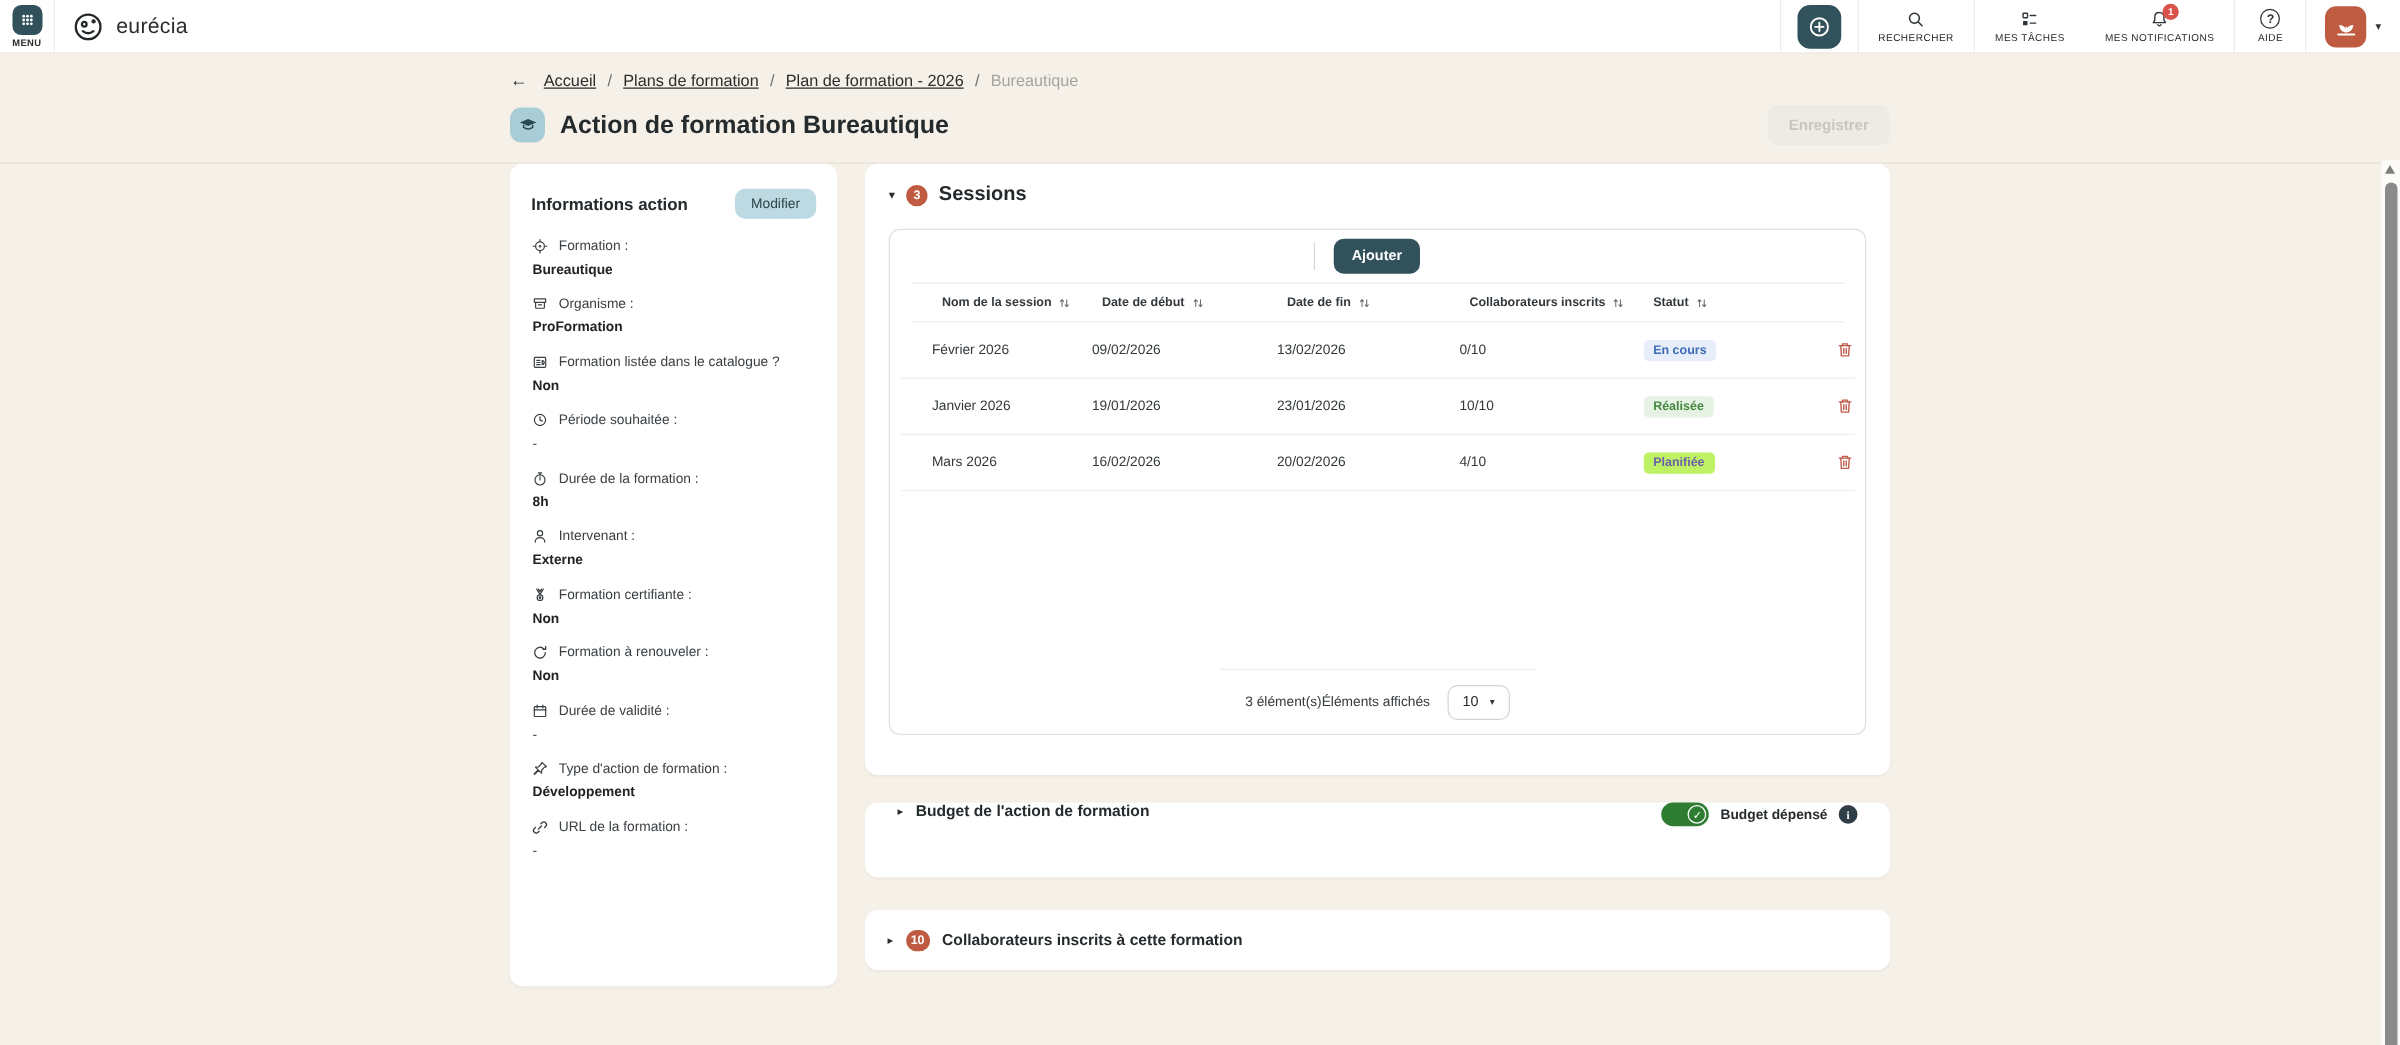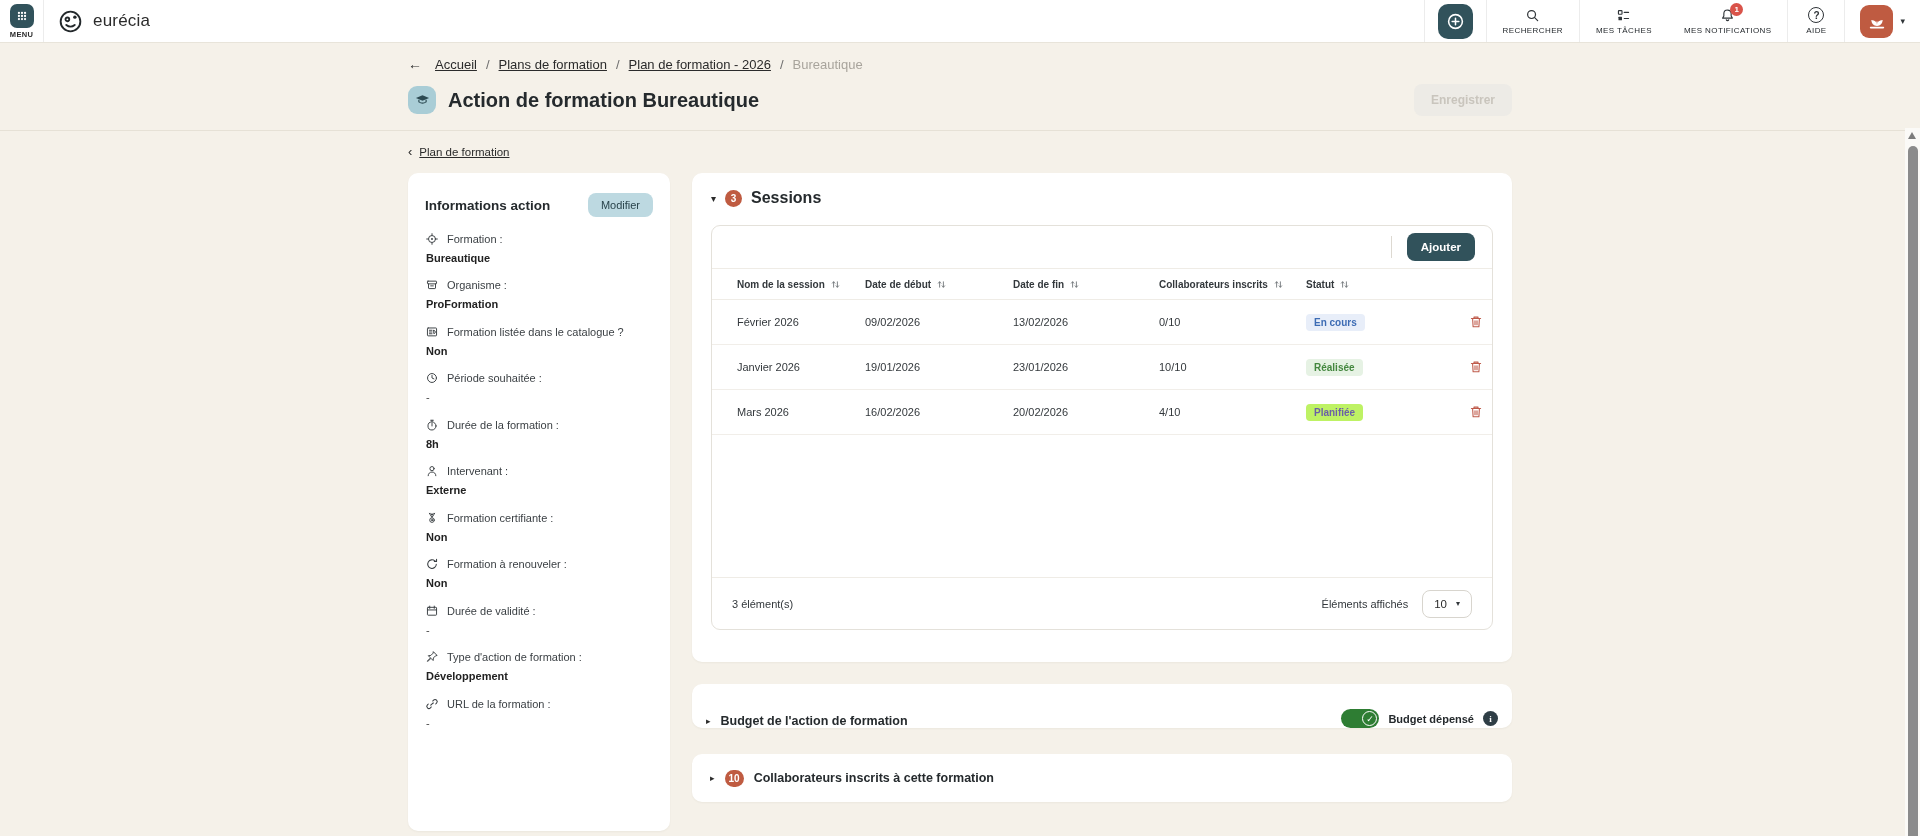--- a/index.html
+++ b/index.html
@@ -70,21 +70,21 @@
   .right-col { flex:1; min-width:0; }
   .sessions-card { padding:16px 19px 24px; height:489px; display:flex; flex-direction:column; }
   .sec-head { display:flex; align-items:center; gap:9px; }
   .caret-exp { font-size:10px; color:#2b2b2b; cursor:pointer; }
   .caret-exp::before { content:"\25BE"; }
   .caret-col { font-size:9px; color:#2b2b2b; cursor:pointer; }
   .caret-col::before { content:"\25B8"; }
   .count-badge { min-width:17px; height:17px; border-radius:9px; background:#bf5b41; color:#fff; font-size:10px; font-weight:bold; display:flex; align-items:center; justify-content:center; padding:0 4px; }
   .sec-title { font-size:16px; font-weight:bold; color:#252a2d; }
 
-  .table-box { margin-top:18px; border:1px solid #e4e1da; border-radius:9px; height:405px; display:flex; flex-direction:column; overflow:hidden; }
+  .table-box { margin-top:18px; border:1px solid #e4e1da; border-radius:9px; height:405px; display:flex; flex-direction:column; overflow:hidden;align-items:center; }
   .table-toolbar { height:42px; display:flex; align-items:center; justify-content:flex-end; padding-right:17px; }
   .toolbar-div { width:1px; height:22px; background:#ddd9d1; margin-right:15px; }
   .btn-add { background:#31525b; color:#fff; border:none; border-radius:8px; padding:8px 14px; font-size:11.5px; font-weight:bold; cursor:pointer; }
 
   .tgrid { display:grid; grid-template-columns:128px 148px 146px 147px 153px 1fr; padding-left:25px; align-items:center; }
   .thead { height:32px; border-top:1px solid #efece6; border-bottom:1px solid #efece6; }
   .th { display:flex; align-items:center; gap:5px; font-size:10px; font-weight:bold; color:#33383c; cursor:pointer; }
   .sort-ic { width:11px; height:11px; color:#6b6f73; flex-shrink:0; }
   .trow { height:45px; border-bottom:1px solid #f1eee9; font-size:11px; color:#33383c; }
   .trow:last-of-type { border-bottom:none; }
@@ -96,21 +96,21 @@
   .spacer { flex:1; }
   .table-footer { border-top:1px solid #efece6; height:52px; display:flex; align-items:center; justify-content:space-between; padding:0 20px; }
   .foot-count { font-size:11px; color:#33383c; }
   .foot-right { display:flex; align-items:center; gap:14px; }
   .foot-label { font-size:11px; color:#33383c; }
   .page-size { display:flex; align-items:center; gap:9px; border:1px solid #d8d5ce; border-radius:8px; background:#fff; padding:7px 11px; font-size:11.5px; cursor:pointer; }
   .ps-caret { font-size:8px; color:#33383c; }
   .ps-caret::before { content:"\25BE"; }
 
   
-  .budget-card { margin-top:22px; height:44px; display:flex; align-items:flex-end; justify-content:space-between; padding:0 14px; }
+  .budget-card { margin-top:22px; height:60px; display:flex; align-items:flex-start; justify-content:space-between; padding:0 26px; }
   .budget-left { display:flex; align-items:center; gap:10px; }
   .sec-title-sm { font-size:12.5px; font-weight:bold; color:#252a2d; }
   .budget-right { display:flex; align-items:center; gap:9px; }
   .toggle { width:38px; height:19px; border-radius:10px; background:#2e7d33; position:relative; cursor:pointer; flex-shrink:0; }
   .toggle-knob { position:absolute; right:2px; top:2px; width:15px; height:15px; border-radius:50%; border:1.5px solid #fff; color:#fff; font-size:9px; display:flex; align-items:center; justify-content:center; }
   .toggle-knob::before { content:"\2713"; }
   .toggle-label { font-size:11px; font-weight:bold; color:#252a2d; }
   .info-dot { width:15px; height:15px; border-radius:50%; background:#2f3e46; color:#fff; font-size:9px; font-weight:bold; font-family:"Liberation Serif", serif; display:flex; align-items:center; justify-content:center; cursor:pointer; }
   .info-dot::before { content:"i"; }
   .collab-card { margin-top:26px; height:48px; display:flex; align-items:center; gap:10px; padding:0 18px; }
@@ -362,24 +362,20 @@
             <use href="#sym-cap"></use>
           </svg>
         </span>
       <h1 class="page-title">Action de formation Bureautique</h1>
       <button class="btn-save" disabled="">Enregistrer</button>
     </div>
   </div>
 </div>
 
 <div class="wrap">
-  <div class="back-row">
-    <span class="chev-left"></span>
-    <span class="back-link">Plan de formation</span>
-  </div>
 
   <div class="main-cols">
 
     <aside class="card info-card">
       <div class="info-head">
         <span class="info-title">Informations action</span>
         <button class="btn-edit">Modifier</button>
       </div>
 
       <div class="field">

